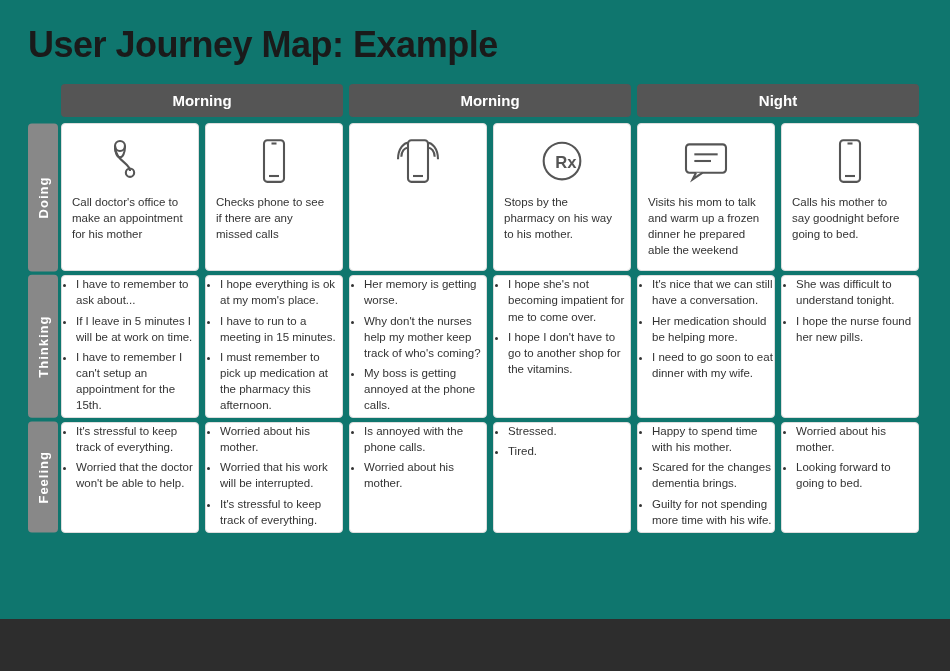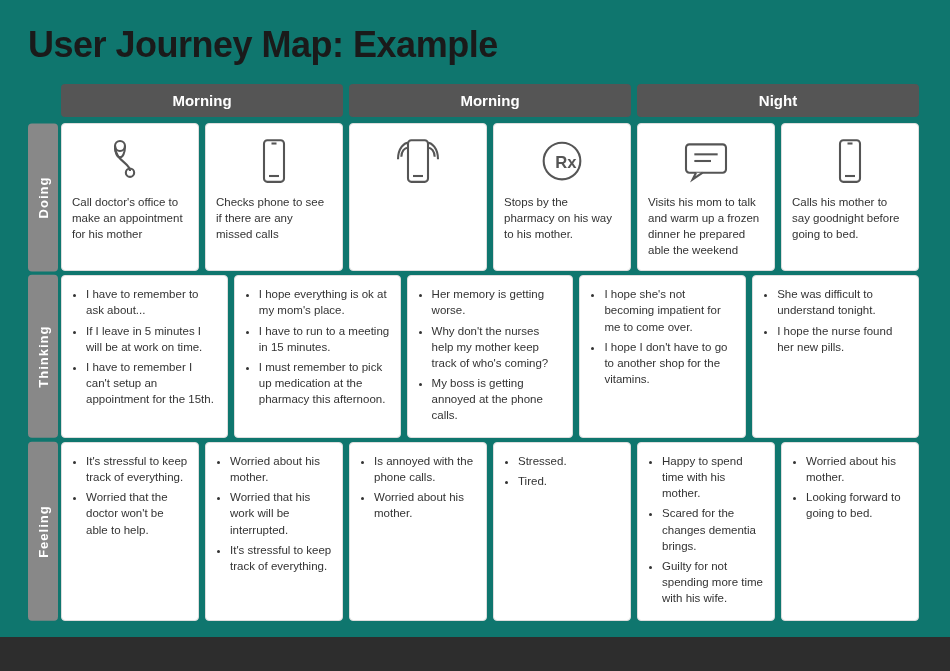--- a/index.html
+++ b/index.html
@@ -69,21 +69,21 @@
     .cells-container {
       flex: 1;
       display: flex;
     }
     .cell {
       flex: 1;
       background: #fff;
       border: 1px solid #ddd;
       border-radius: 4px;
       margin: 0 3px;
-      padding: 10px;
+      padding: 0;
       font-size: 11.5px;
       color: #333;
       line-height: 1.4;
     }
     
     .doing-row .cell {
       display: flex;
       flex-direction: column;
       align-items: center;
       padding: 12px 10px;
@@ -246,20 +246,27 @@
           </ul>
         </div>
 
         <div class="cell">
           <ul>
             <li>I hope she's not becoming impatient for me to come over.</li>
             <li>I hope I don't have to go to another shop for the vitamins.</li>
           </ul>
         </div>
 
+        <div class="cell">
+          <ul>
+            <li>It's nice that we can still have a conversation.</li>
+            <li>Her medication should be helping more.</li>
+            <li>I need to go soon to eat dinner with my wife.</li>
+          </ul>
+        </div>
 
         <div class="cell">
           <ul>
             <li>She was difficult to understand tonight.</li>
             <li>I hope the nurse found her new pills.</li>
           </ul>
         </div>
 
       </div>
     </div>

